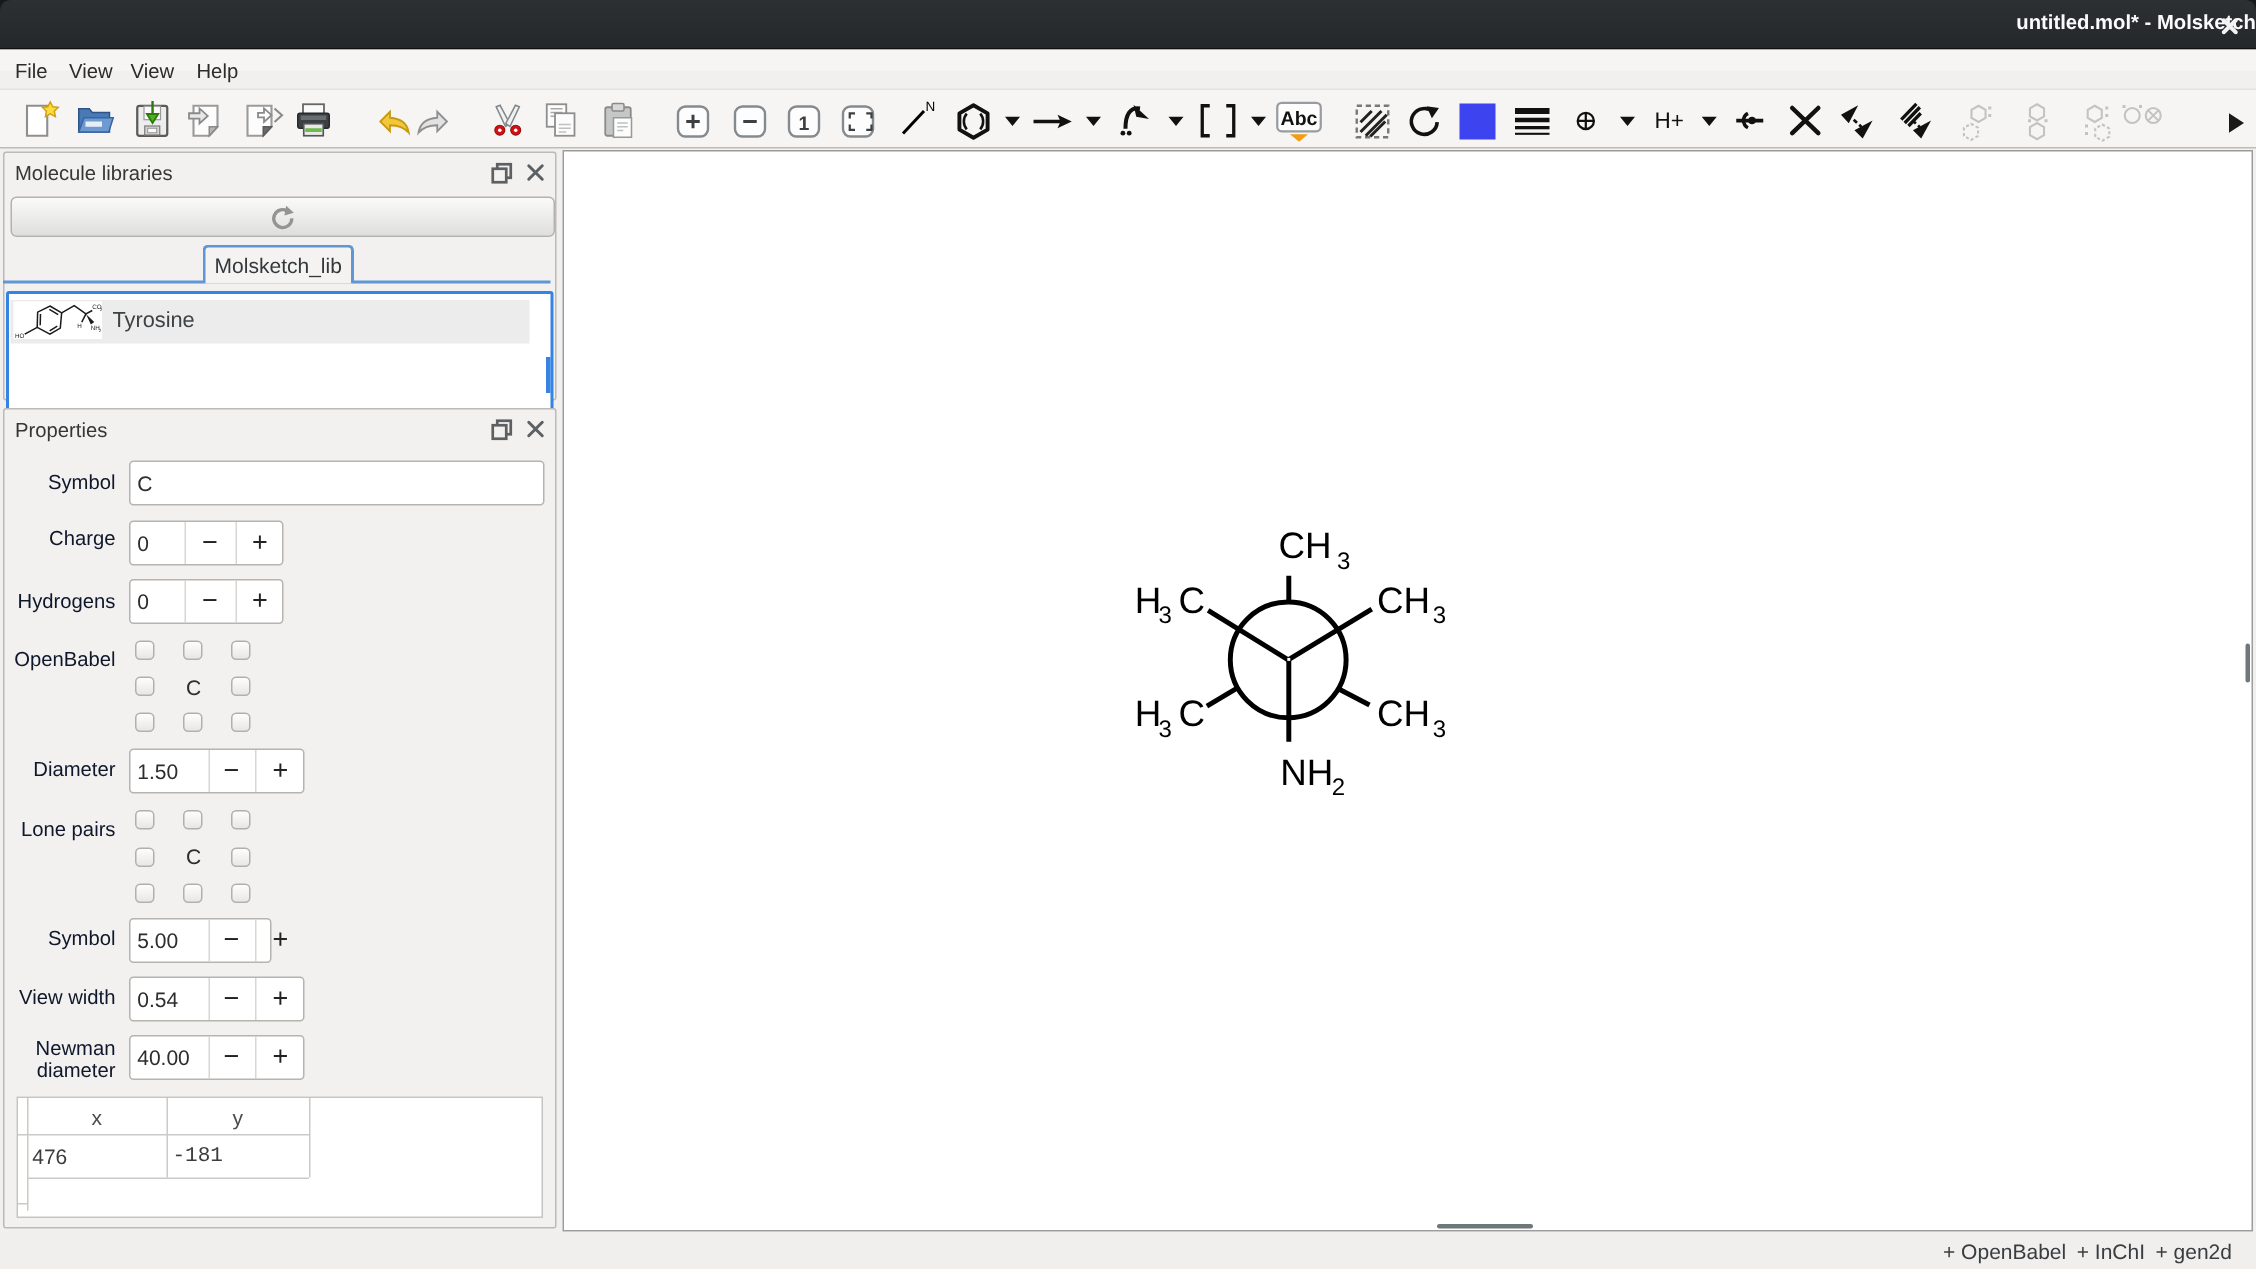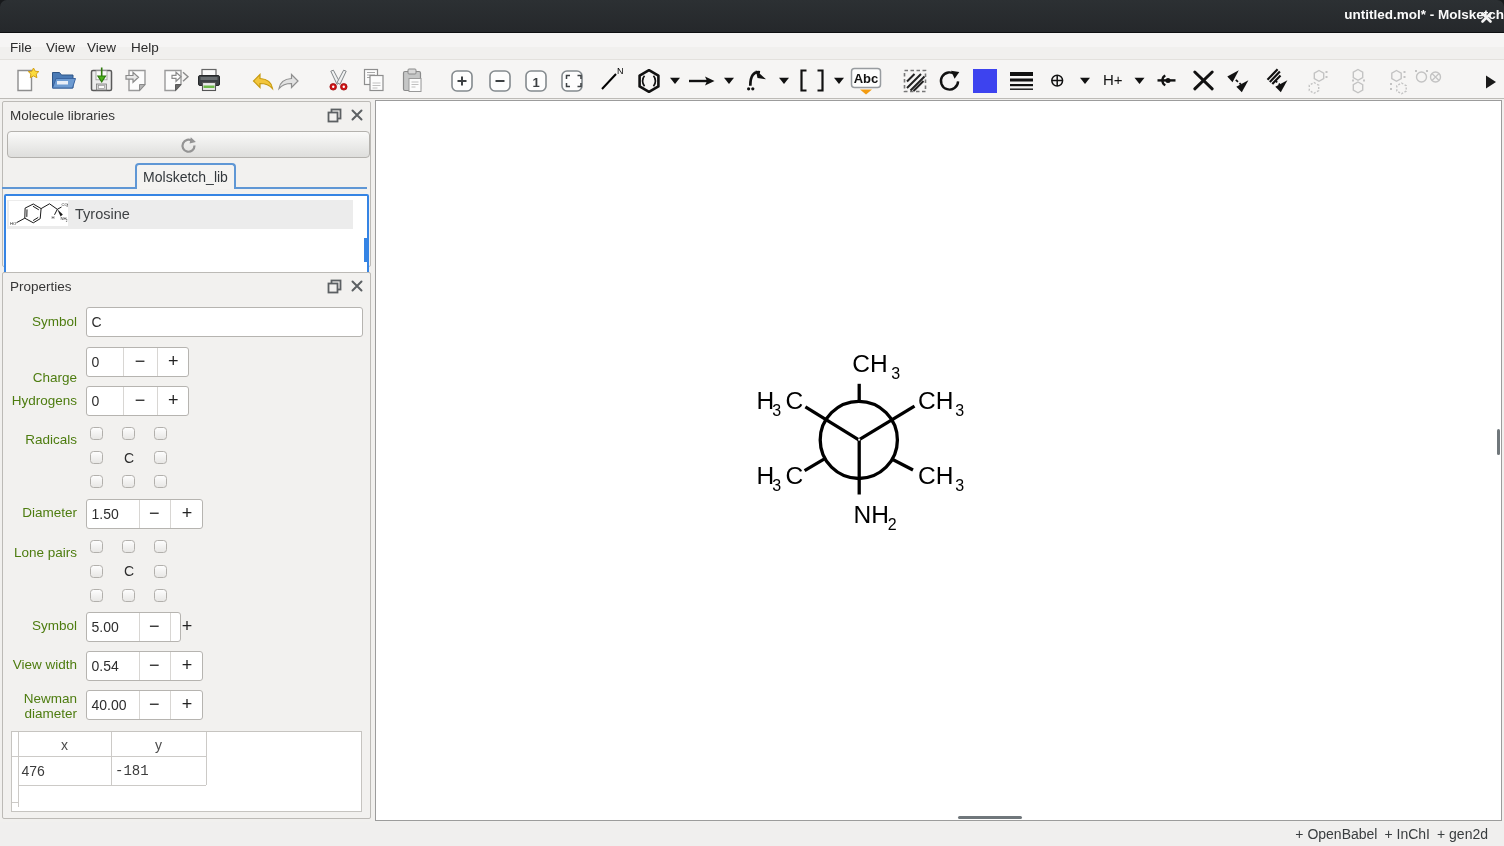--- a/index.html
+++ b/index.html
@@ -40,21 +40,21 @@
 
 #tab { z-index:3; left:135px; top:163px; width:101px; height:26px; background:#f4f3f1; border:2px solid #5f97d5; border-bottom:none; border-radius:4px 4px 0 0; font-size:14px; color:#33383c; text-align:center; line-height:24px; }
 #tabline { left:2px; top:187px; width:365px; height:2px; background:#5f97d5; }
 
 #liblist { left:4px; top:194px; width:365px; height:82px; background:#fff; border:2px solid #3584e4; border-radius:2px; }
 #librow { left:1px; top:4px; width:346px; height:29px; background:#ececec; position:absolute; }
 #libthumb { left:2px; top:0.5px; width:59px; height:25px; background:#fff; position:absolute; }
 #libscroll { left:358px; top:42px; width:3px; height:24px; background:#3584e4; position:absolute; }
 
 
-.flabel { position:absolute; right:293px; font-size:13.5px; color:#4d7c0f; text-align:right; white-space:nowrap; }
+.flabel { position:absolute; right:293px; font-size:13.5px; color:#0f172a; text-align:right; white-space:nowrap; }
 .entry { position:absolute; left:82.5px; background:#fff; border:1px solid #b6b4b0; border-radius:3px; font-size:14px; color:#2d2d2d; }
 .spin { position:absolute; left:82.5px; height:30px; background:#fff; border:1px solid #b6b4b0; border-radius:3px; }
 .spin .val { position:absolute; left:5px; top:6px; font-size:14px; color:#2d2d2d; }
 .spin .sep { position:absolute; top:0; width:1px; height:100%; background:#d8d6d3; }
 .spin .bsign { position:absolute; top:0; height:100%; font-size:18px; font-weight:normal; color:#222; text-align:center; }
 .cb { position:absolute; width:13px; height:13px; border:1px solid #b2b0ac; border-radius:3.5px; background:linear-gradient(#fdfdfd,#e8e7e5); }
 
 
 #ptable { left:10.5px; top:731px; width:351.5px; height:81px; background:#fff; border:1px solid #c6c4c0; position:absolute; }
 .tline { position:absolute; background:#cccac7; }
@@ -334,39 +334,39 @@
   </svg>
   <svg class="abs" style="left:347px; top:6px;" width="14" height="14" viewBox="0 0 14 14">
     <path d="M2.5 2.5 L11.5 11.5 M11.5 2.5 L2.5 11.5" stroke="#5c6063" stroke-width="2" stroke-linecap="round"></path>
   </svg>
 
   <div class="flabel" style="top:41px;">Symbol</div>
   <div class="entry" style="top:34px; width:277.5px; height:30px;">
       <span style="position:absolute; left:5px; top:6px;">C</span>
     </div>
 
-  <div class="flabel" style="top:97px;">Charge</div>
+  <div class="flabel" style="top:78px;">Charge</div>
   <div class="spin" style="top:74px; width:103.5px;">
     <span class="val">0</span>
     <div class="sep" style="left:36.8px;"></div>
     <div class="sep" style="left:70px;"></div>
     <div class="bsign" style="left:36.8px; width:33.2px; line-height:27px;">−</div>
     <div class="bsign" style="left:70px; width:33.5px; line-height:27px;">+</div>
   </div>
 
   <div class="flabel" style="top:120px;">Hydrogens</div>
   <div class="spin" style="top:113px; width:103.5px;">
     <span class="val">0</span>
     <div class="sep" style="left:36.8px;"></div>
     <div class="sep" style="left:70px;"></div>
     <div class="bsign" style="left:36.8px; width:33.2px; line-height:27px;">−</div>
     <div class="bsign" style="left:70px; width:33.5px; line-height:27px;">+</div>
   </div>
 
-  <div class="flabel" style="top:159px;">Radicals</div>
+  <div class="flabel" style="top:159px;">OpenBabel</div>
   <div class="cb" style="left:87.2px; top:154.3px;"></div>
   <div class="cb" style="left:119.2px; top:154.3px;"></div>
   <div class="cb" style="left:151.1px; top:154.3px;"></div>
   <div class="cb" style="left:87.2px; top:178.2px;"></div>
   <div class="cb" style="left:151.1px; top:178.2px;"></div>
   <div class="cb" style="left:87.2px; top:202.1px;"></div>
   <div class="cb" style="left:119.2px; top:202.1px;"></div>
   <div class="cb" style="left:151.1px; top:202.1px;"></div>
   <div class="abs" style="left:120px; top:177px; width:12px; text-align:center; font-size:14px; color:#2d2d2d;">C</div>
 

